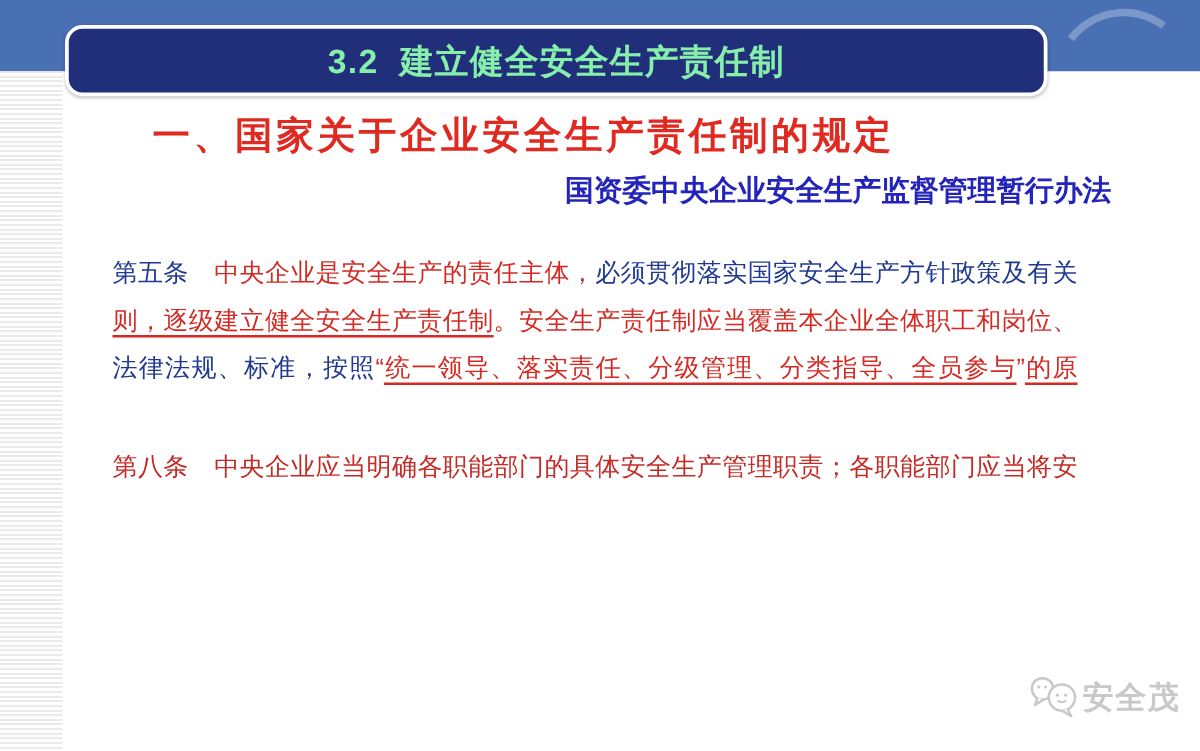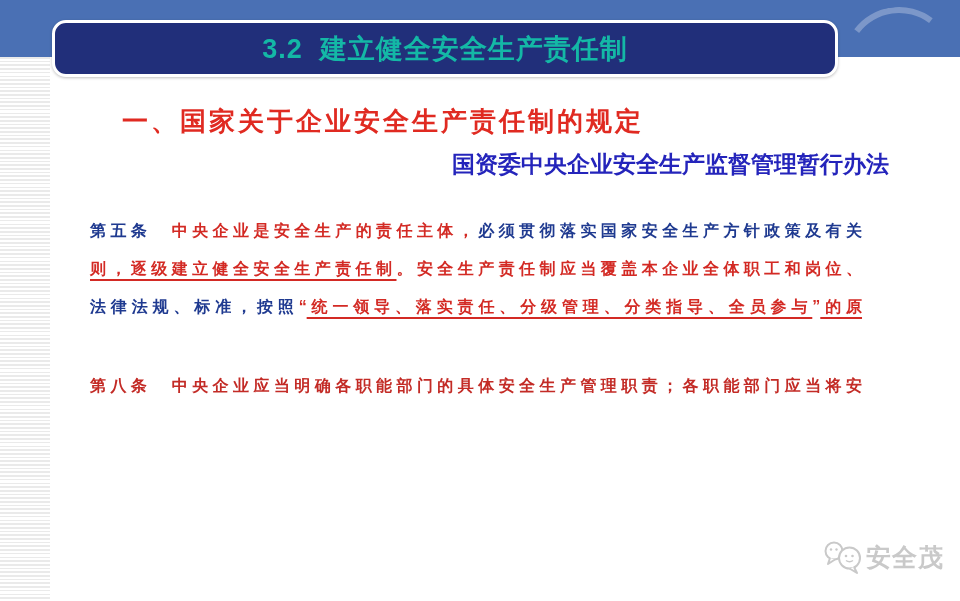--- a/index.html
+++ b/index.html
@@ -19,31 +19,31 @@
        transform:rotate(-8deg);}
 
   
   .stripes{position:absolute;left:0;top:57px;width:50px;height:544px;
     background:repeating-linear-gradient(to bottom,var(--c-stripe) 0px,var(--c-stripe) 1.6px,#ffffff 1.6px,#ffffff 3.7px);}
 
   
   .titlebar{position:absolute;left:52px;top:20px;width:786px;height:57px;background:var(--c-navy);
     border:3px solid #ffffff;border-radius:14px;display:flex;align-items:center;justify-content:center;
     box-shadow:0 1px 3px rgba(0,0,0,0.25);}
-  .titlebar .title{color:#14b8a6;font-size:27px;font-weight:bold;letter-spacing:1px;white-space:pre;}
+  .titlebar .title{color:#86efac;font-size:27px;font-weight:bold;letter-spacing:1px;white-space:pre;}
 
   
   .content{position:absolute;left:90px;top:92px;width:772px;}
-  .heading{color:var(--c-heading);font-size:26px;font-weight:bold;letter-spacing:3px;
-    line-height:34px;margin:12px 0 12px 32px;white-space:pre;}
+  .heading{color:var(--c-heading);font-size:30px;font-weight:bold;letter-spacing:3px;
+    line-height:34px;margin:0 0 12px 32px;white-space:pre;}
   .subtitle{color:var(--c-subtitle);font-size:23px;font-weight:bold;line-height:30px;
     font-family:"Liberation Serif","DejaVu Serif",serif;text-align:right;transform:translateX(27px);
     margin-bottom:32px;white-space:pre;}
 
-  .para{font-size:16px;font-weight:bold;}
+  .para{font-size:20px;font-weight:normal;}
   .para .tline{line-height:38px;text-align:justify;text-justify:inter-character;white-space:pre-wrap;}
   .para .tline.jl{text-align-last:justify;}
   .para2{margin-top:41px;}
   .r-blue{color:var(--c-blue);}
   .r-red{color:var(--c-red);}
   .r-red2{color:var(--c-red2);margin-top:16px;}
   .u{text-decoration:underline;text-decoration-thickness:2px;text-underline-offset:5px;}
 
   
   .watermark{position:absolute;right:16px;bottom:26px;display:flex;align-items:center;gap:1px;

